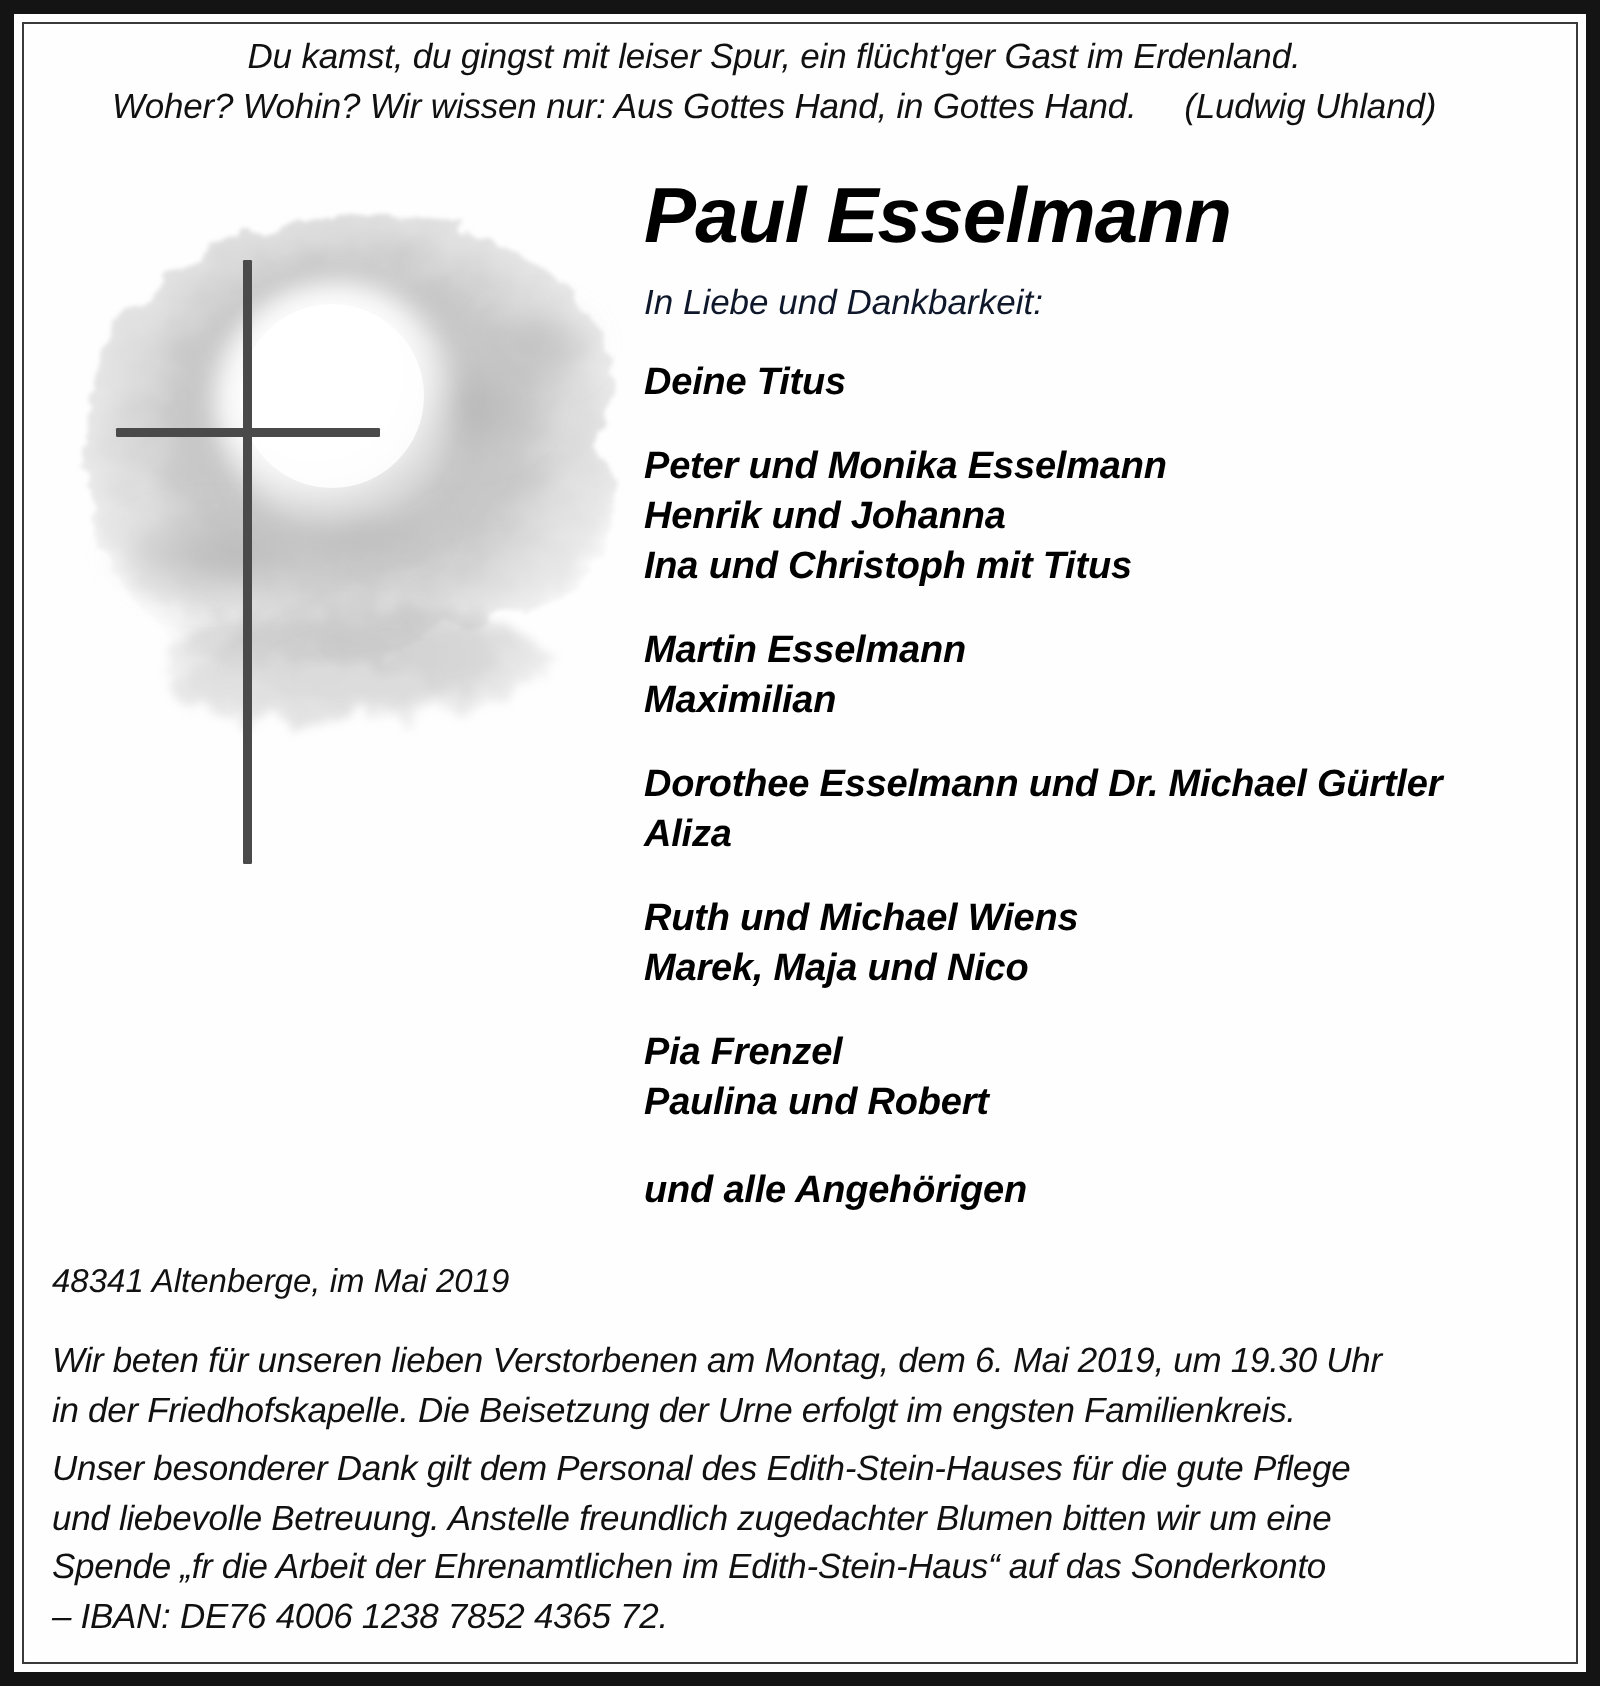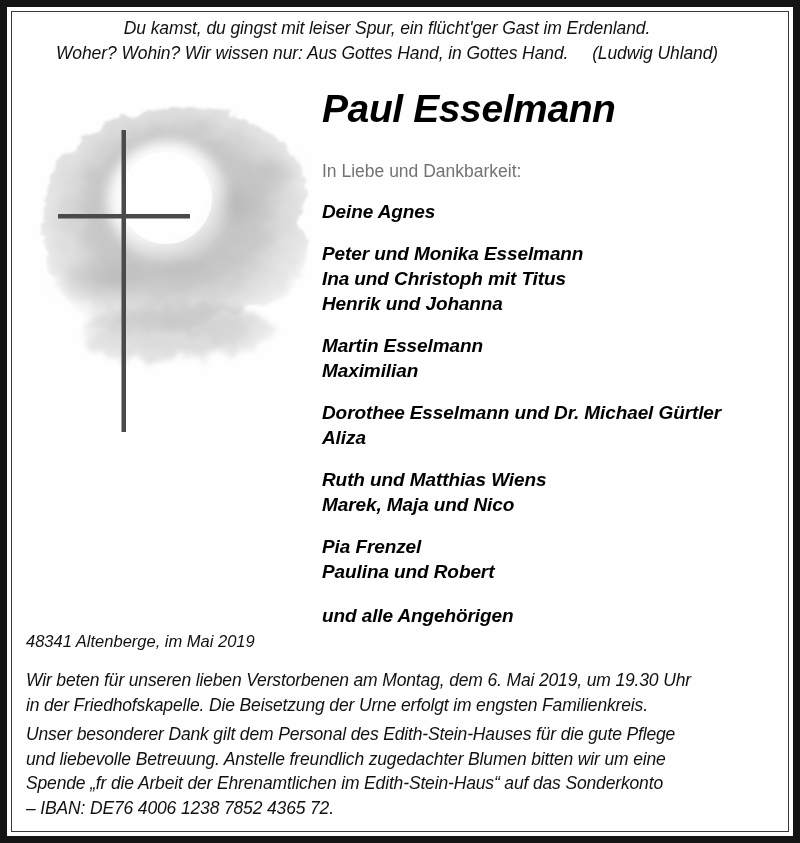--- a/index.html
+++ b/index.html
@@ -85,24 +85,25 @@
   }
   .dates {
     margin-top: 7px;
     font-style: italic;
     font-size: 17px;
     line-height: 22px;
     color: #111;
     white-space: pre;
   }
   .dedication {
-    margin-top: 28px;
+    margin-top: 8px;
+    font-style: italic;
     font-size: 17.5px;
     line-height: 22px;
-    color: #737373;
+    color: #0f172a;
   }
   .family-group {
     margin-top: 17px;
   }
   .family-group .fname {
     display: block;
     font-style: italic;
     font-weight: bold;
     font-size: 19px;
     line-height: 25px;
@@ -220,41 +221,41 @@
     </svg>
   </div>
 
   <div class="rightcol">
 
     <div class="deceased-name">Paul Esselmann</div>
 
     <div class="dedication">In Liebe und Dankbarkeit:</div>
 
     <div class="family-group">
-      <span class="fname">Deine Agnes</span>
+      <span class="fname">Deine Titus</span>
     </div>
 
     <div class="family-group">
       <span class="fname">Peter und Monika Esselmann</span>
+      <span class="fname">Henrik und Johanna</span>
       <span class="fname">Ina und Christoph mit Titus</span>
-      <span class="fname">Henrik und Johanna</span>
     </div>
 
     <div class="family-group">
       <span class="fname">Martin Esselmann</span>
       <span class="fname">Maximilian</span>
     </div>
 
     <div class="family-group">
       <span class="fname">Dorothee Esselmann und Dr. Michael Gürtler</span>
       <span class="fname">Aliza</span>
     </div>
 
     <div class="family-group">
-      <span class="fname">Ruth und Matthias Wiens</span>
+      <span class="fname">Ruth und Michael Wiens</span>
       <span class="fname">Marek, Maja und Nico</span>
     </div>
 
     <div class="family-group">
       <span class="fname">Pia Frenzel</span>
       <span class="fname">Paulina und Robert</span>
     </div>
 
     <div class="family-group closing-group">
       <span class="fname">und alle Angehörigen</span>

